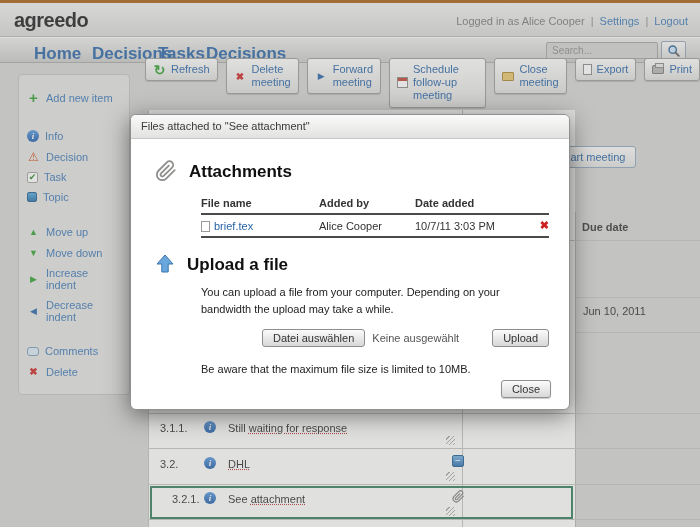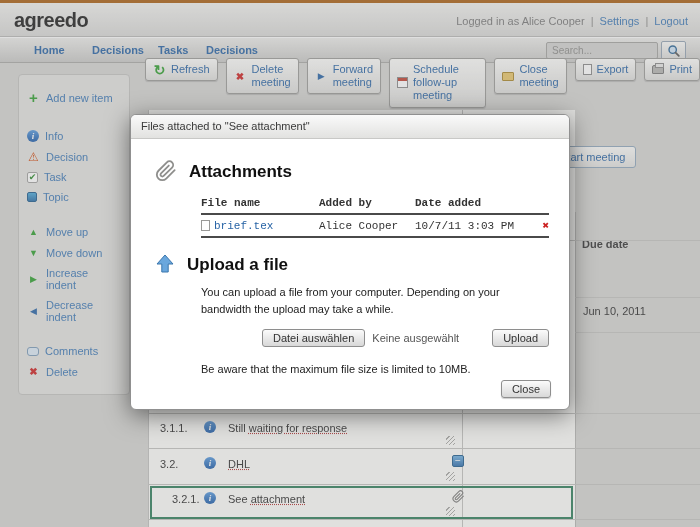--- a/index.html
+++ b/index.html
@@ -23,21 +23,21 @@
   .header-right { position:absolute; right:12px; top:12px; color:#787878; font-size:11px; }
   .header-right a { color:#3b77b5; }
   .header-right .sep { margin:0 3px; color:#8a8a88; }
 
   
   .nav {
     position:absolute; left:0; top:37px; width:700px; height:26px;
     background:linear-gradient(#ebebe9,#c9c9c7);
     border-top:1px solid #fbfbfb; border-bottom:1px solid #a8a8a6;
   }
-  .nav a { position:absolute; top:6px; font-size:11px; font-weight:bold; color:#2763a5; }
+  .nav a { position:absolute; top:6px; font-size:17px; font-weight:bold; color:#2763a5; }
   .nav-home { left:34px; } .nav-meetings { left:92px; } .nav-tasks { left:158px; } .nav-decisions { left:206px; }
   .search-input {
     position:absolute; right:42px; top:4px; width:112px; height:17px;
     background:#d2d2d0; border:1px solid #a2a2a0; border-radius:2px;
     font-size:10px; padding:0 5px; color:#555; font-family:inherit;
   }
   .search-input::placeholder { color:#8d8d8b; }
   .search-btn {
     position:absolute; right:14px; top:3px; width:25px; height:20px;
     background:linear-gradient(#fafaf8,#d8d8d6); border:1px solid #93a3b3; border-radius:2px;
@@ -132,21 +132,21 @@
   }
   .modal-title {
     height:24px; line-height:23px; padding-left:10px;
     background:linear-gradient(#fafafa,#e2e2e0);
     border-bottom:1px solid #c8c8c6; border-radius:5px 5px 0 0;
     font-size:11px; color:#3a3a3a; cursor:move;
   }
   .modal-body { position:relative; padding:10px 20px 0 20px; height:271px; }
   .sect-head { display:flex; align-items:center; gap:12px; margin:10px 0 8px 4px; }
   .sect-head h2 { font-size:17px; color:#101010; }
-  .att-table { margin-left:50px; width:348px; font-size:11px; color:#333;font-family:Liberation Mono, monospace; }
+  .att-table { margin-left:50px; width:348px; font-size:11px; color:#333; }
   .att-row { display:grid; grid-template-columns:118px 96px 112px 22px; align-items:center; padding:4px 0; }
   .att-head { font-weight:bold; border-bottom:2px solid #4a4a4a; }
   .att-data { border-bottom:2px solid #4a4a4a; }
   .att-data a { color:#2763a5;margin-top:6px; }
   .row-del { color:#cc2222; font-weight:bold; font-size:11px; cursor:pointer; text-align:right; }
   .upload-text { margin-left:50px; width:345px; line-height:1.5; color:#222; }
   .file-row { margin-left:50px; margin-top:12px; display:flex; align-items:center; gap:7px;justify-content:flex-end; }
   .btn {
     background:linear-gradient(#fbfbfb,#d8d8d8); border:1px solid #8e8e8e; border-radius:3px;
     padding:2px 10px; font-size:11px; color:#333; font-family:inherit; cursor:pointer;
@@ -262,21 +262,21 @@
   </div>
 </div>
 
 <div class="content-panel"></div>
 
 <button class="start-btn">Start meeting</button>
 
 <div class="vline" style="left:462px; top:110px; height:417px;"></div>
 <div class="vline" style="left:575px; top:212px; height:315px; background:#b4b4b2;"></div>
 
-<div class="due-header" style="left:582px; top:221px;margin-top:17px;">Due date</div>
+<div class="due-header" style="left:582px; top:221px;">Due date</div>
 <div class="hline" style="left:462px; top:240px; width:238px;"></div>
 <div class="hline" style="left:575px; top:297px; width:125px;"></div>
 <div class="cell-text" style="left:583px; top:305px;">Jun 10, 2011</div>
 <div class="hline" style="left:575px; top:332px; width:125px;"></div>
 
 <div class="hline" style="left:148px; top:413px; width:552px;"></div>
 <div class="hline" style="left:148px; top:448px; width:552px;"></div>
 <div class="hline" style="left:148px; top:484px; width:552px;"></div>
 <div class="hline" style="left:148px; top:519px; width:552px;"></div>
 

